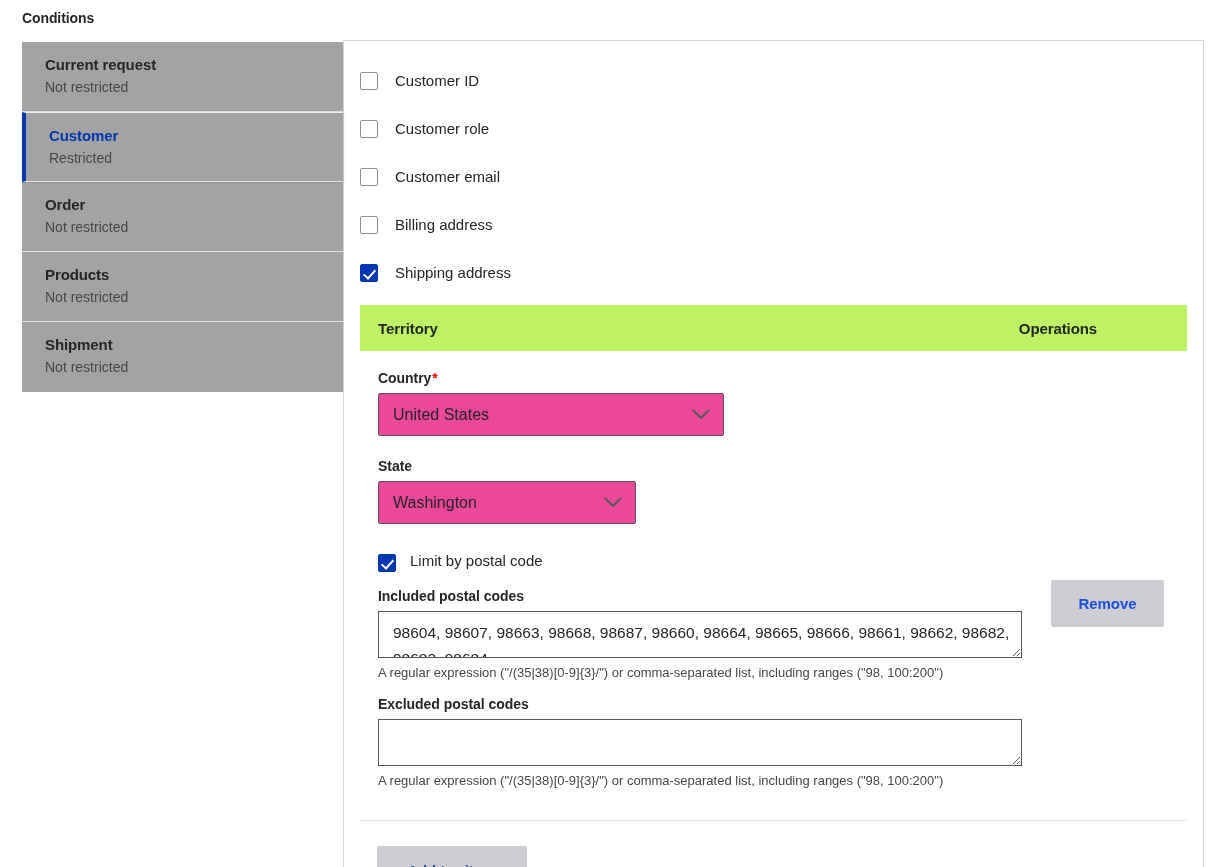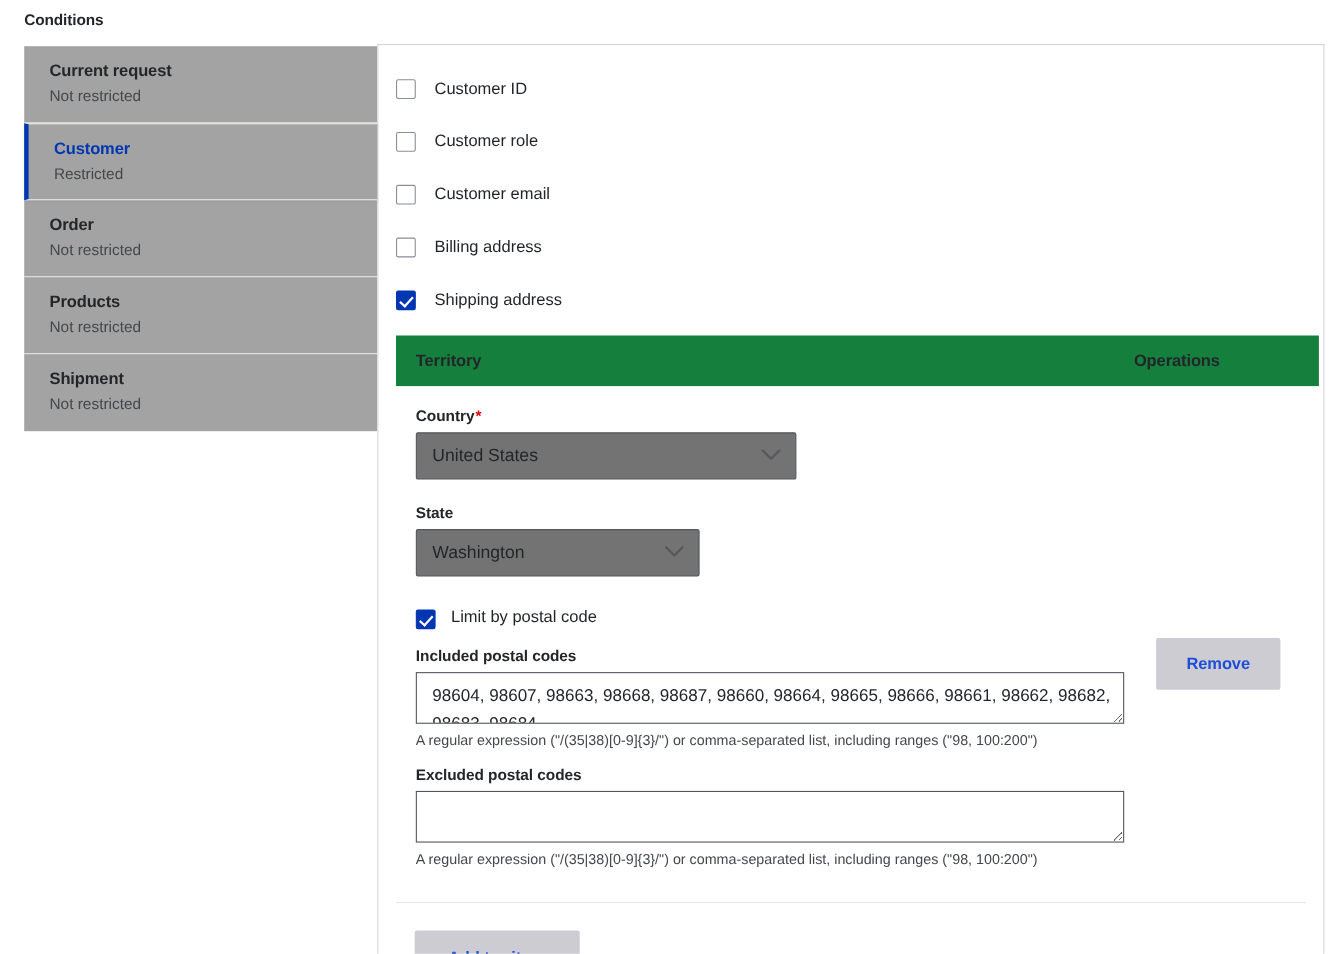--- a/index.html
+++ b/index.html
@@ -132,23 +132,23 @@
   }
   .cb-label {
     margin-left: 17px;
     font-size: 15px;
     color: #232629;
     line-height: 22px;
   }
 
   
   .t-header {
-    margin: 8px 4px 0 16px;
+    margin: 8px 16px 0 16px;
     height: 46px;
-    background: #15803d;
+    background: #bef264;
     display: flex;
     align-items: center;
     padding: 0 0 0 18px;
   }
   .t-header-left {
     font-size: 15px;
     font-weight: 700;
     color: #232629;
     letter-spacing: -0.1px;
   }
@@ -191,21 +191,21 @@
 
   .sel-wrap {
     position: relative;
     display: inline-block;
   }
   .sel {
     appearance: none;
     -webkit-appearance: none;
     border: 1px solid #53585d;
     border-radius: 2px;
-    background: #737373;
+    background: #ec4899;
     height: 43px;
     font-size: 16px;
     font-family: "Liberation Sans", sans-serif;
     color: #232629;
     padding: 0 46px 0 14px;
     line-height: 41px;
   }
   .sel-country { width: 346px; }
   .sel-state   { width: 258px; }
 

